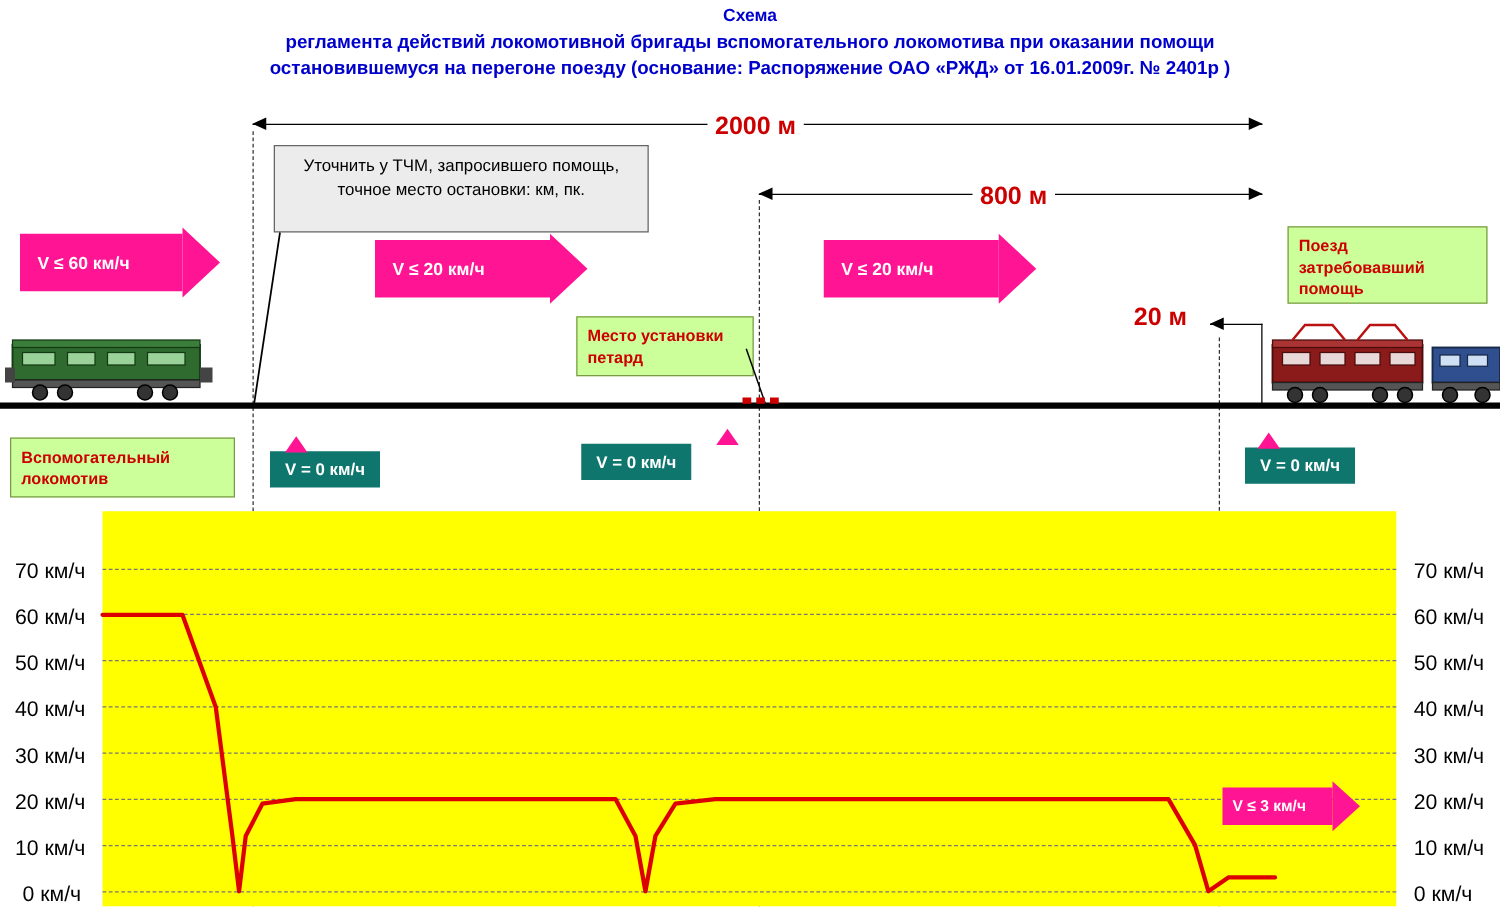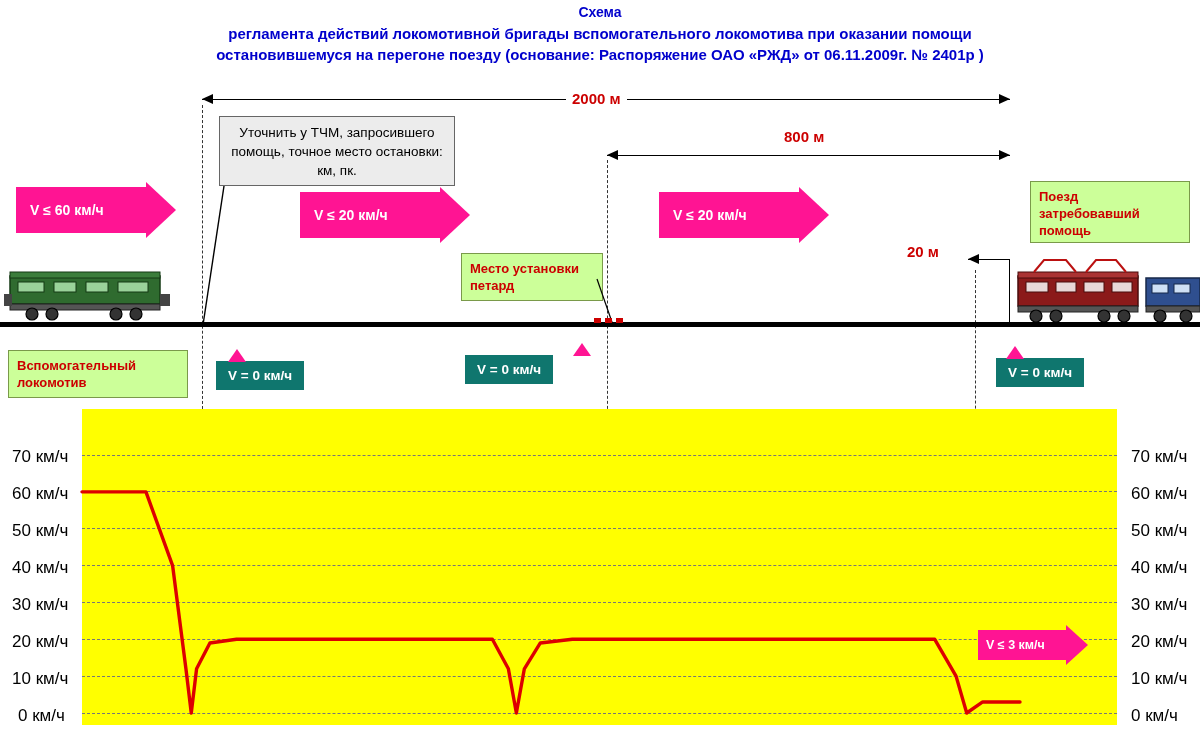--- a/index.html
+++ b/index.html
@@ -36,21 +36,21 @@
   
   .dim-line {
     position: absolute;
     height: 0;
     border-top: 1.5px solid #000;
   }
   .dim-label {
     position: absolute;
     color: #cc0000;
     font-weight: bold;
-    font-size: 15px;
+    font-size: 20px;
     background: #ffffff;
     padding: 0 6px;
     white-space: nowrap;
   }
   .arrow-l, .arrow-r {
     position: absolute;
     width: 0; height: 0;
     border-top: 5px solid transparent;
     border-bottom: 5px solid transparent;
   }
@@ -194,43 +194,43 @@
   .leader { position: absolute; }
 </style>
 </head>
 <body>
 
 <div id="root">
 
   <div class="title-block">
     <div class="title-line1">Схема</div>
     <div>регламента действий локомотивной бригады вспомогательного локомотива при оказании помощи</div>
-    <div>остановившемуся на перегоне поезду (основание: Распоряжение ОАО «РЖД» от 06.11.2009г. № 2401р )</div>
+    <div>остановившемуся на перегоне поезду (основание: Распоряжение ОАО «РЖД» от 16.01.2009г. № 2401р )</div>
   </div>
 
   <div class="dim-line" style="left:202px; top:99px; width:808px;"></div>
   <div class="arrow-l" style="left:202px; top:94px;"></div>
   <div class="arrow-r" style="left:999px; top:94px;"></div>
   <div class="dim-label" style="left:566px; top:90px;">2000 м</div>
 
   <div class="dim-line" style="left:607px; top:155px; width:403px;"></div>
   <div class="arrow-l" style="left:607px; top:150px;"></div>
   <div class="arrow-r" style="left:999px; top:150px;"></div>
-  <div class="dim-label" style="left:778px; top:128px;">800 м</div>
+  <div class="dim-label" style="left:778px; top:146px;">800 м</div>
 
   <div class="dim-line" style="left:968px; top:259px; width:42px;"></div>
   <div class="arrow-l" style="left:968px; top:254px;"></div>
   <div class="abs" style="left:1009px; top:259px; width:0; height:66px; border-left:1.5px solid #000;"></div>
   <div class="dim-label" style="left:901px; top:243px;">20 м</div>
 
   <div class="vguide" style="left:202px; top:105px; height:620px;"></div>
   <div class="vguide" style="left:607px; top:160px; height:565px;"></div>
   <div class="vguide" style="left:975px; top:270px; height:455px;"></div>
 
-  <div class="callout" style="left:219px; top:116px; width:236px; height:70px;">
+  <div class="callout" style="left:219px; top:116px; width:300px; height:70px;">
     <span>Уточнить у ТЧМ, запросившего помощь, точное место остановки: км, пк.</span>
   </div>
   <svg class="leader" style="left:195px; top:180px; width:40px; height:150px;">
     <line x1="29" y1="6" x2="8" y2="145" stroke="#000" stroke-width="1.4"></line>
   </svg>
 
   <div class="speed-arrow" style="left:16px; top:187px; width:160px;">
     <div class="body" style="width:130px;"></div>
     <div class="head" style="left:130px;"></div>
     <div class="txt">V ≤ 60 км/ч</div>

